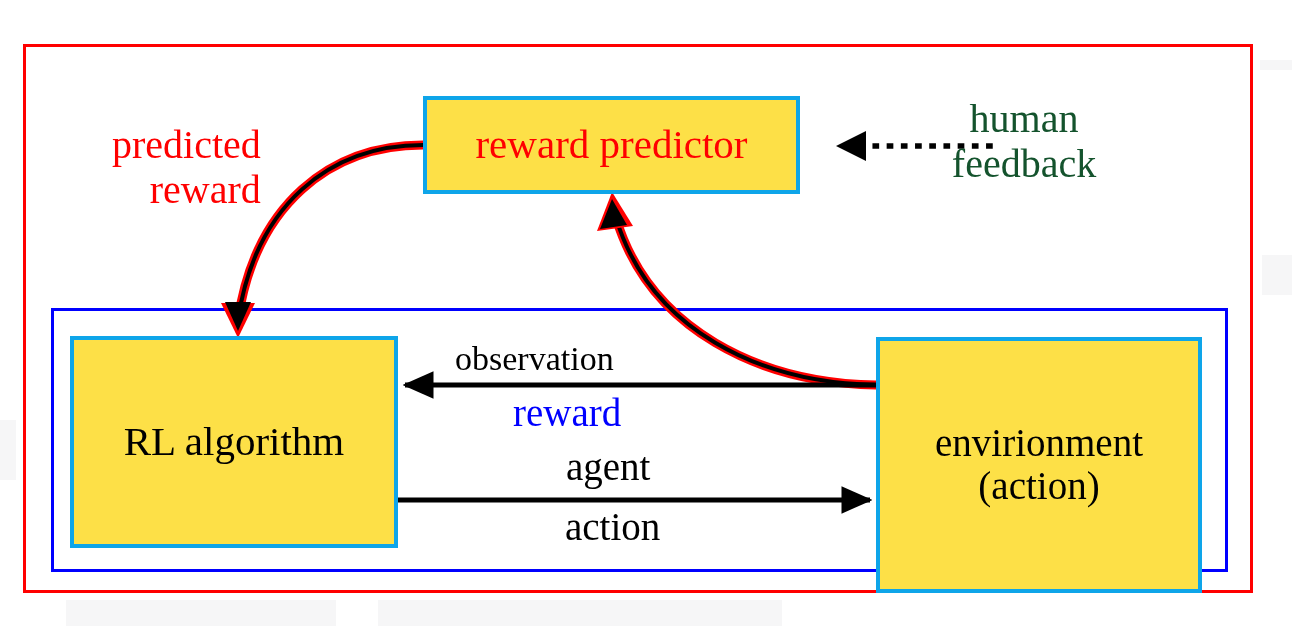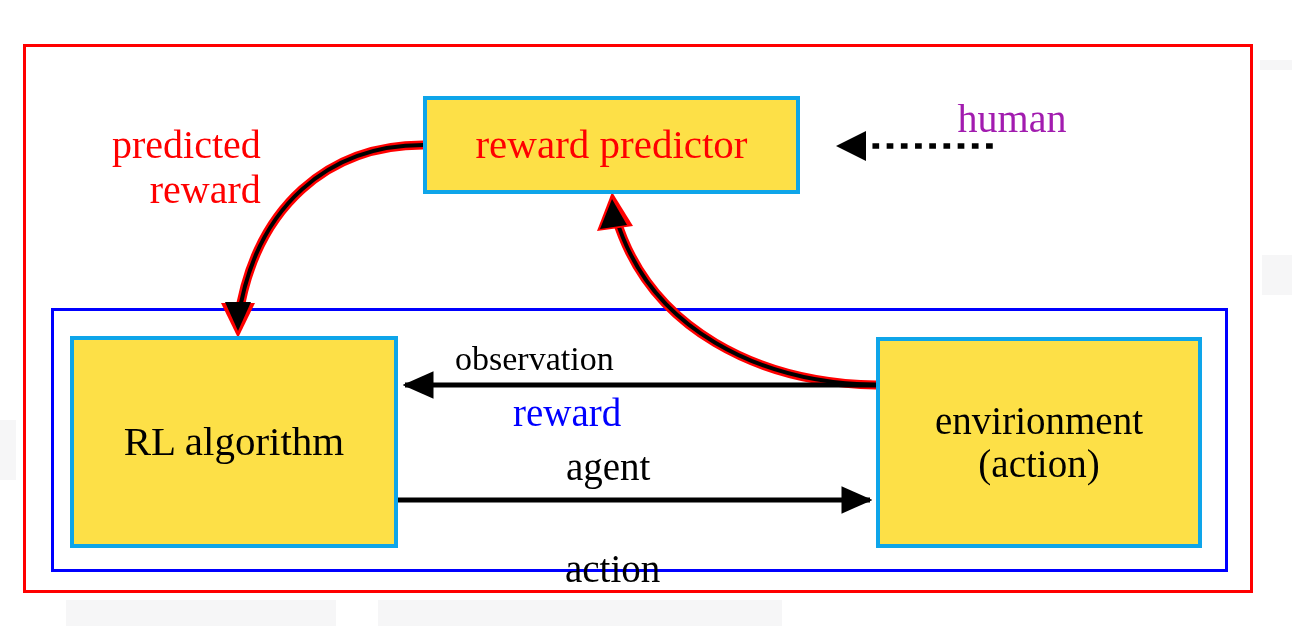--- a/index.html
+++ b/index.html
@@ -77,21 +77,21 @@
     top: 336px;
     width: 328px;
     height: 212px;
     font-size: 41px;
     color: #000000;
   }
   #node-environment {
     left: 876px;
     top: 337px;
     width: 326px;
-    height: 211px;
+    height: 256px;
     font-size: 39px;
     color: #000000;
     flex-direction: column;
   }
   #node-environment .env-line2 { display: block; }
 
   .label {
     position: absolute;
     white-space: nowrap;
     line-height: 1.12;
@@ -101,24 +101,24 @@
     left: 112px;
     top: 123px;
     font-size: 40px;
     color: #ff0000;
     text-align: right;
   }
   #label-human-feedback {
     left: 1008px;
     top: 97px;
     font-size: 40px;
-    color: #a21caf;
+    color: #14532d;
     text-align: center;
     transform: translateX(-50%);
-    margin-left: 4px;
+    margin-left: 16px;
   }
   #label-human-feedback .hf-line {
     display: block;
     text-align: center;
   }
 
   #label-observation {
     left: 455px;
     top: 340px;
     font-size: 34px;
@@ -135,21 +135,20 @@
     top: 445px;
     font-size: 39px;
     color: #000000;
     font-family: Liberation Serif, serif;
   }
   #label-action {
     left: 565px;
     top: 505px;
     font-size: 39px;
     color: #000000;
-    margin-top: 42px;
   }
 
   svg.overlay {
     position: absolute;
     left: 0;
     top: 0;
     width: 1292px;
     height: 626px;
     pointer-events: none;
   }
@@ -218,20 +217,21 @@
     <span class="env-line2">(action)</span>
   </div>
 
   <div class="label" id="label-predicted-reward">
     <span style="display:block">predicted</span>
     <span style="display:block">reward</span>
   </div>
 
   <div class="label" id="label-human-feedback">
     <span class="hf-line">human</span>
+    <span class="hf-line">feedback</span>
   </div>
 
   <div class="label" id="label-observation">observation</div>
 
   <div class="label" id="label-reward">reward</div>
 
   <div class="label" id="label-agent">agent</div>
 
   <div class="label" id="label-action">action</div>
 

